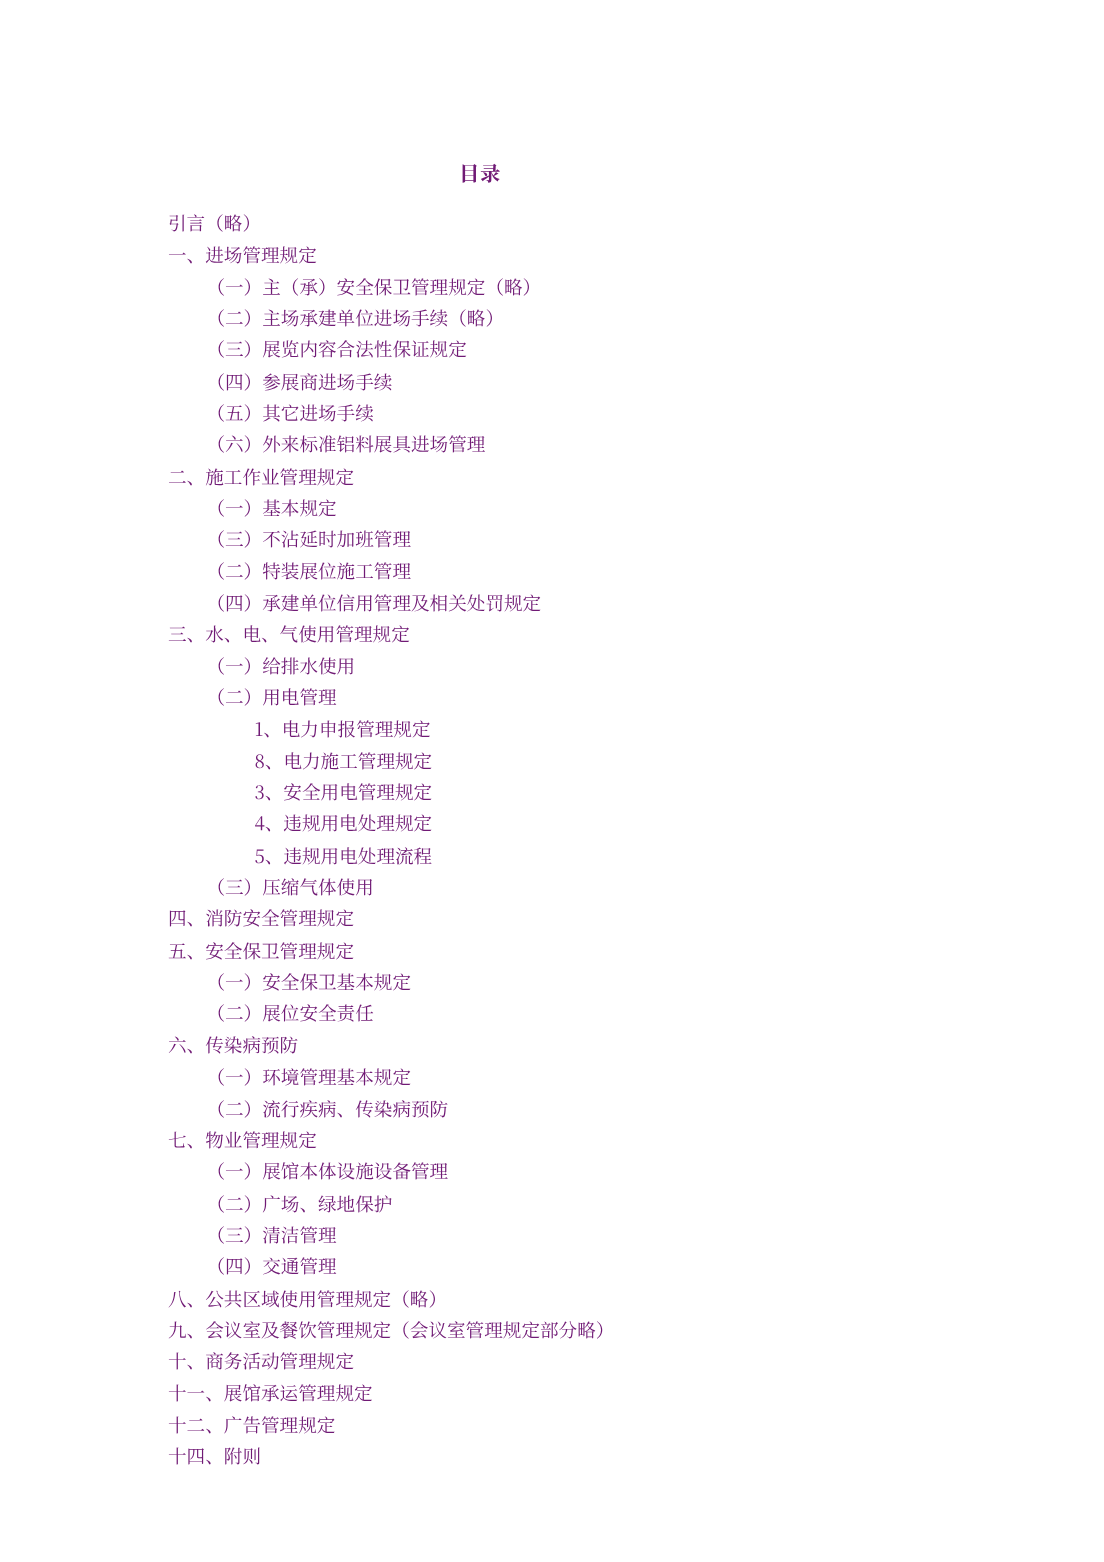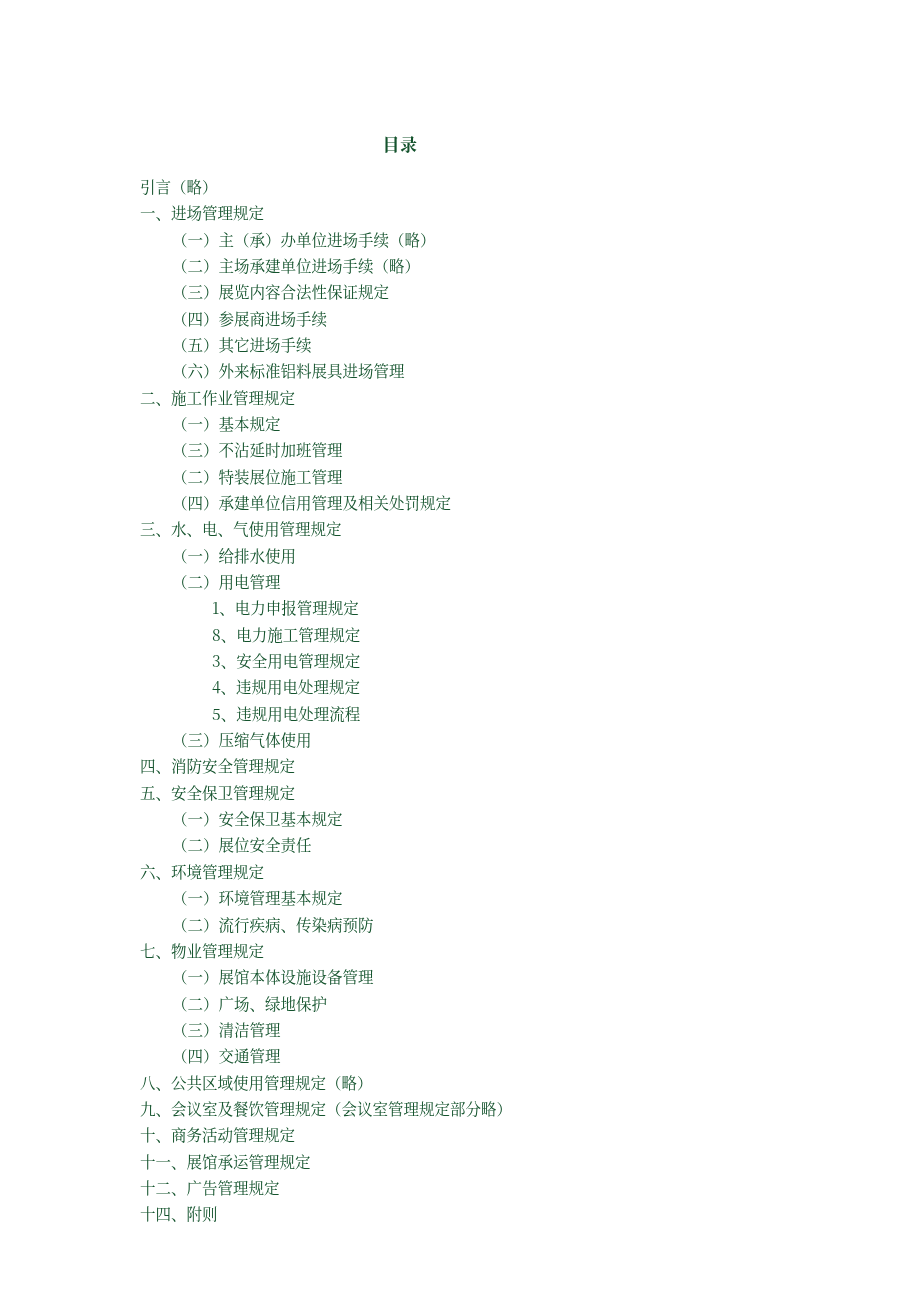--- a/index.html
+++ b/index.html
@@ -9,21 +9,21 @@
     width: 920px;
   }
   .page {
     width: 800px;
     min-height: 1302px;
     box-sizing: border-box;
     padding: 130px 140px 0 140px;
     font-family: "SimSun", "Songti SC", "Noto Serif CJK SC", serif;
     font-size: 15.5px;
     line-height: 1.70;
-    color: #14532d;
+    color: #701a75;
   }
   .title {
     text-align: center;
     font-weight: bold;
     font-size: 17px;
     letter-spacing: 0.5px;
     margin-bottom: 14px;
   }
   .l0 { margin-left: 0; }
   .l1 { margin-left: 32px; }
@@ -31,21 +31,21 @@
   .line { white-space: pre; }
 </style>
 </head>
 <body>
 
 <div class="page">
   <div class="title">目录</div>
   <div id="toc-container">
       <div class="line l0">引言（略）</div>
       <div class="line l0">一、进场管理规定</div>
-      <div class="line l1">（一）主（承）办单位进场手续（略）</div>
+      <div class="line l1">（一）主（承）安全保卫管理规定（略）</div>
       <div class="line l1">（二）主场承建单位进场手续（略）</div>
       <div class="line l1">（三）展览内容合法性保证规定</div>
       <div class="line l1">（四）参展商进场手续</div>
       <div class="line l1">（五）其它进场手续</div>
       <div class="line l1">（六）外来标准铝料展具进场管理</div>
       <div class="line l0">二、施工作业管理规定</div>
       <div class="line l1">（一）基本规定</div>
       <div class="line l1">（三）不沾延时加班管理</div>
       <div class="line l1">（二）特装展位施工管理</div>
       <div class="line l1">（四）承建单位信用管理及相关处罚规定</div>
@@ -55,21 +55,21 @@
       <div class="line l2">1、电力申报管理规定</div>
       <div class="line l2">8、电力施工管理规定</div>
       <div class="line l2">3、安全用电管理规定</div>
       <div class="line l2">4、违规用电处理规定</div>
       <div class="line l2">5、违规用电处理流程</div>
       <div class="line l1">（三）压缩气体使用</div>
       <div class="line l0">四、消防安全管理规定</div>
       <div class="line l0">五、安全保卫管理规定</div>
       <div class="line l1">（一）安全保卫基本规定</div>
       <div class="line l1">（二）展位安全责任</div>
-      <div class="line l0">六、环境管理规定</div>
+      <div class="line l0">六、传染病预防</div>
       <div class="line l1">（一）环境管理基本规定</div>
       <div class="line l1">（二）流行疾病、传染病预防</div>
       <div class="line l0">七、物业管理规定</div>
       <div class="line l1">（一）展馆本体设施设备管理</div>
       <div class="line l1">（二）广场、绿地保护</div>
       <div class="line l1">（三）清洁管理</div>
       <div class="line l1">（四）交通管理</div>
       <div class="line l0">八、公共区域使用管理规定（略）</div>
       <div class="line l0">九、会议室及餐饮管理规定（会议室管理规定部分略）</div>
       <div class="line l0">十、商务活动管理规定</div>

